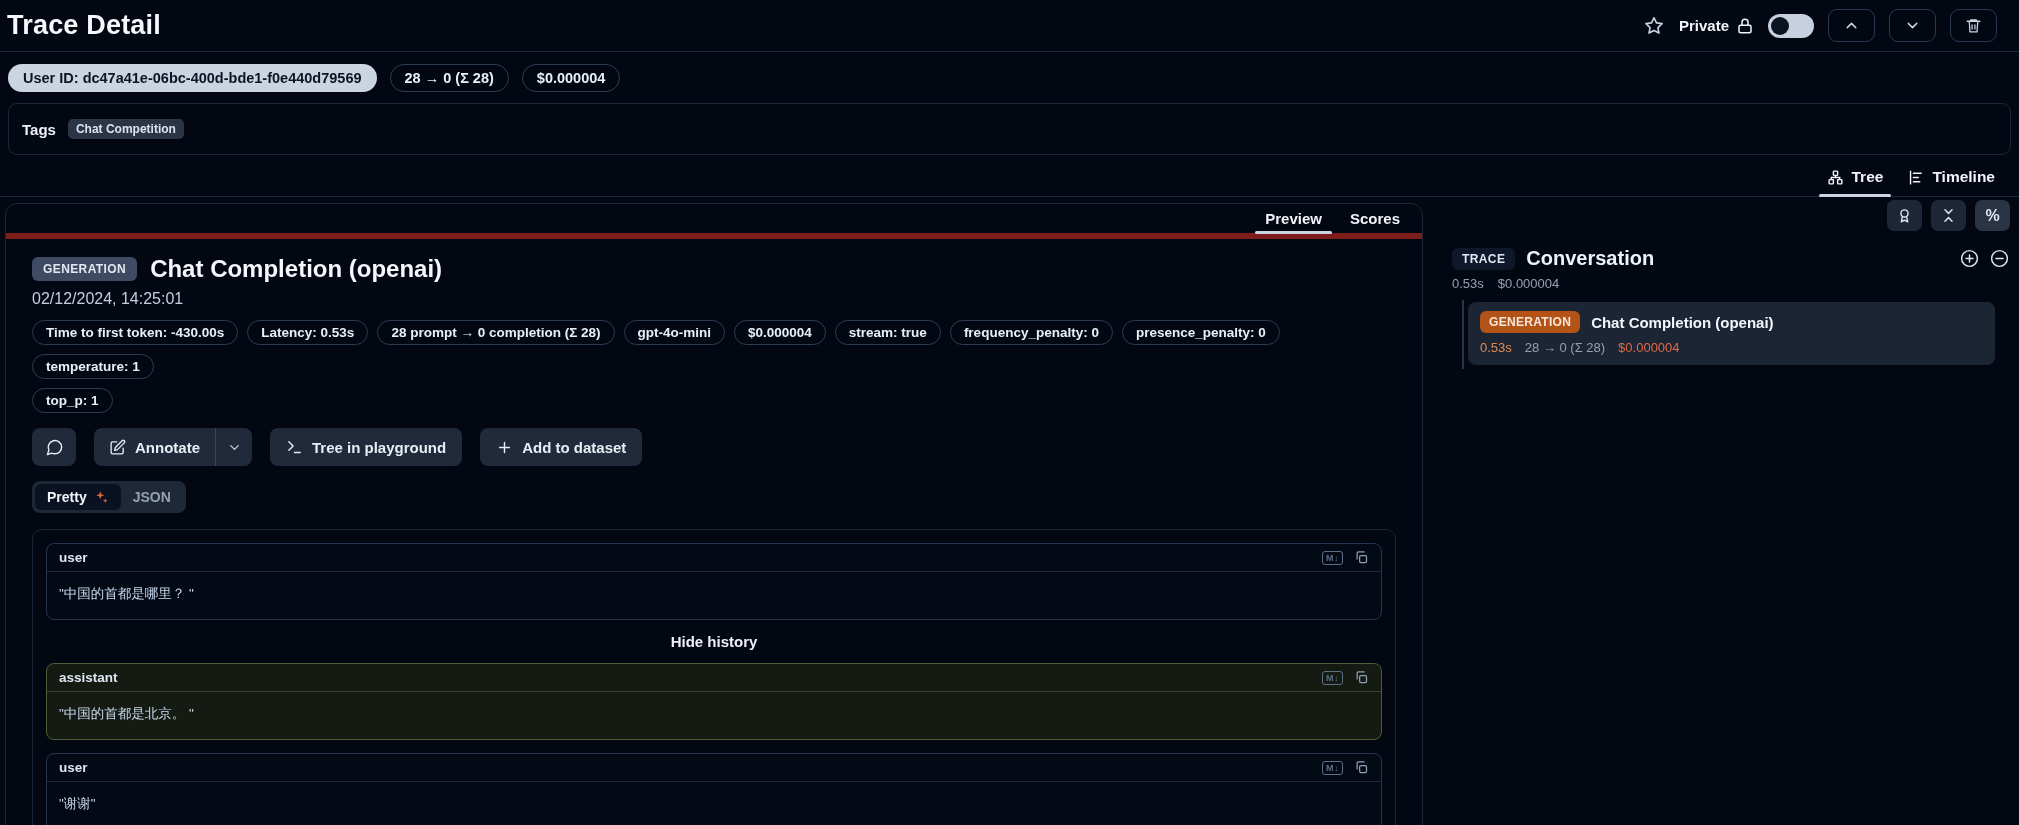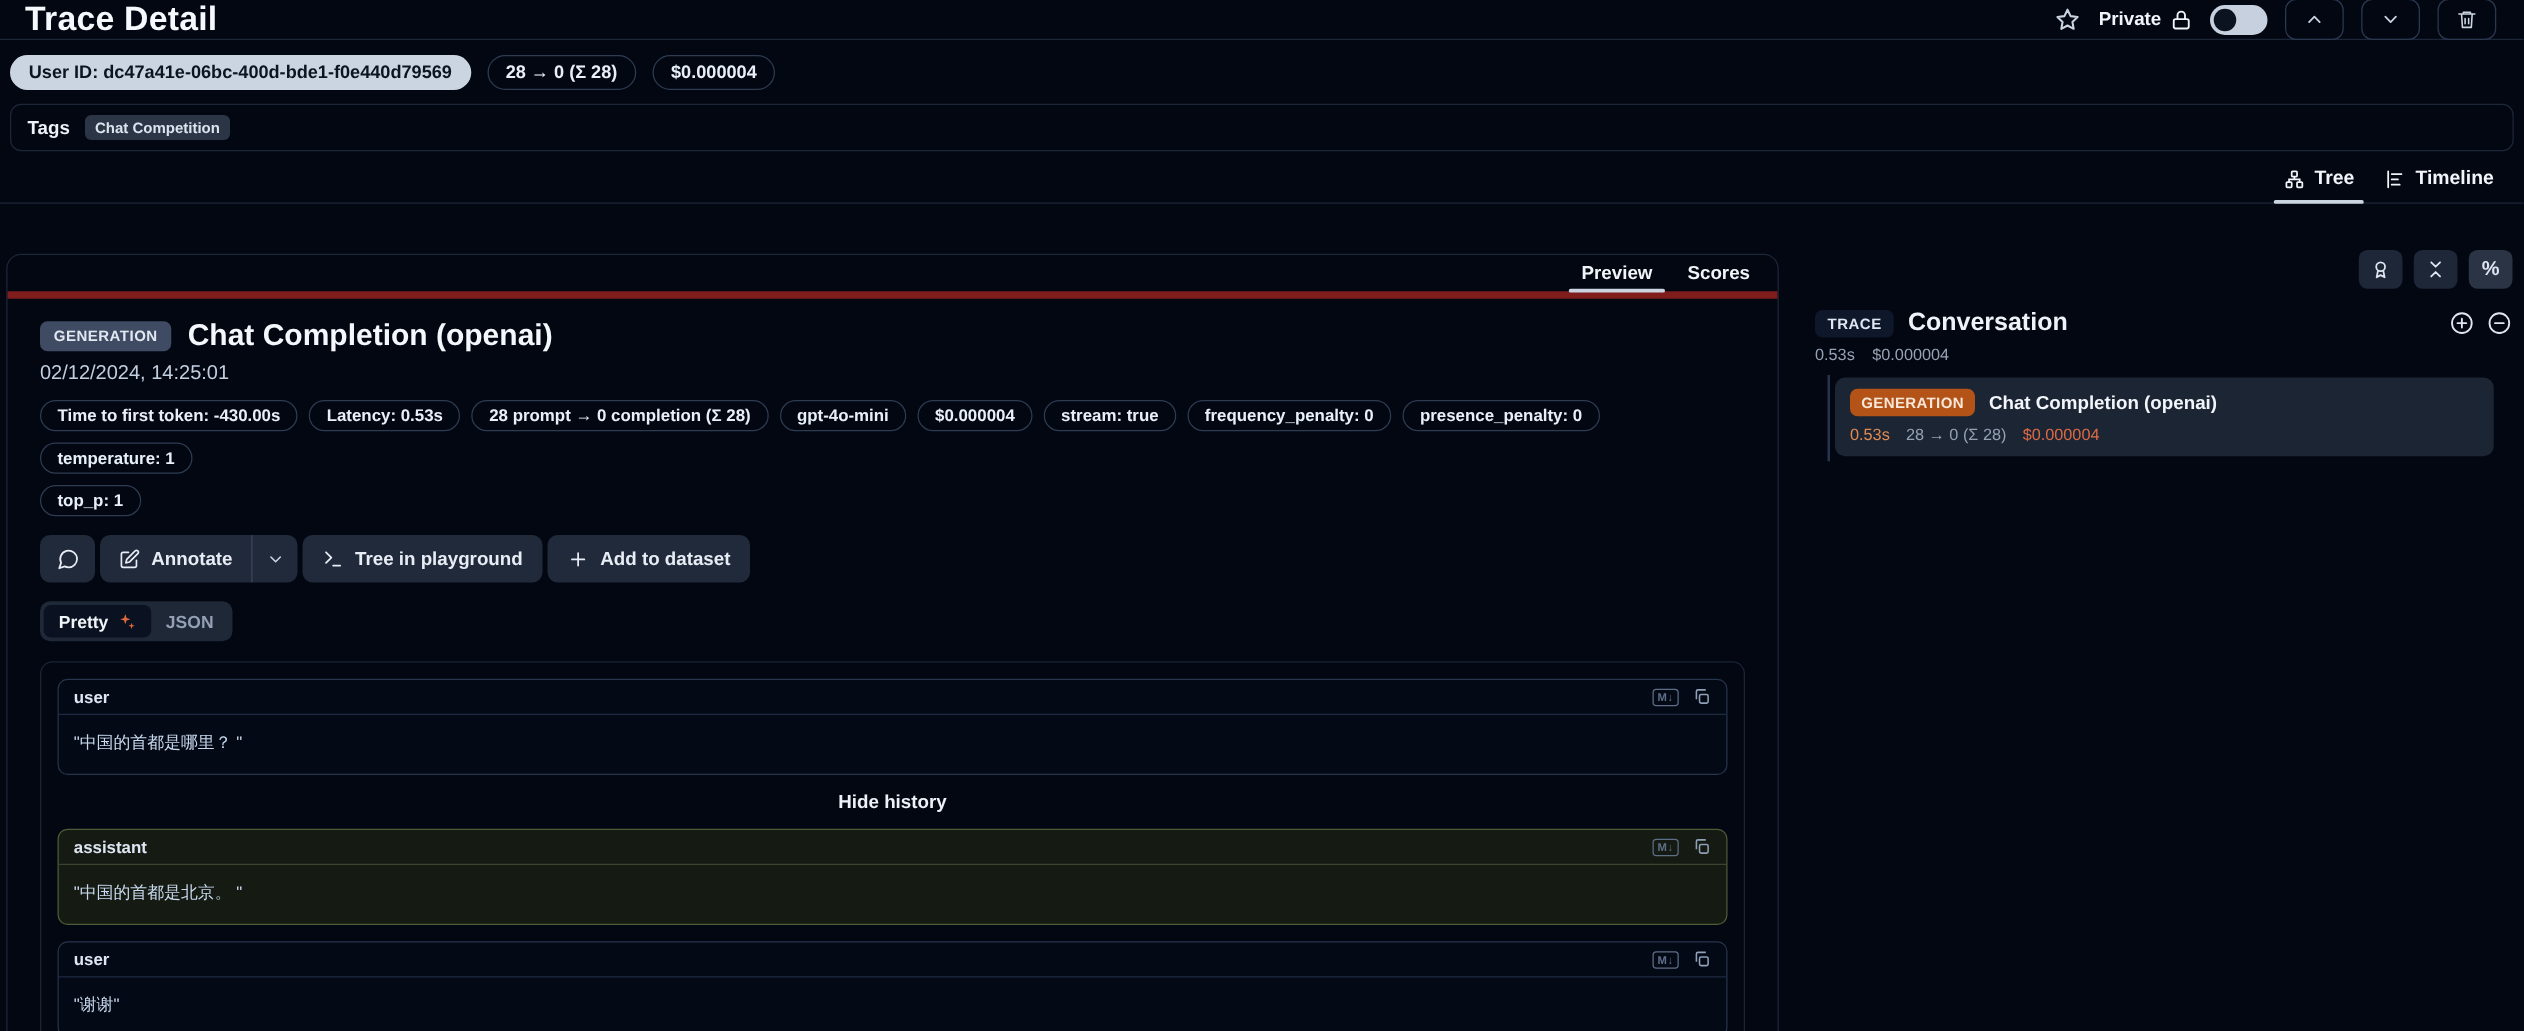--- a/index.html
+++ b/index.html
@@ -6,40 +6,40 @@
   html,body { width:2019px; height:825px; overflow:hidden; }
   body {
     background:#030712;
     color:#e7edf6;
     font-family:"Liberation Sans","DejaVu Sans",sans-serif;
     position:relative;
   }
   svg { display:block; }
 
   
-  .header { height:32px; display:flex; align-items:center; justify-content:space-between;
-            padding:0 22px 0 20px; border-bottom:1px solid #1c2638; }
+  .header { height:52px; display:flex; align-items:center; justify-content:space-between;
+            padding:0 22px 0 7px; border-bottom:1px solid #1c2638; }
   .page-title { font-size:27px; font-weight:700; color:#f5f8fc; letter-spacing:.2px; }
   .header-actions { display:flex; align-items:center; gap:14px; }
   .icon-plain { color:#cbd5e1; display:flex; align-items:center; }
   .private-wrap { display:flex; align-items:center; gap:7px; color:#f1f5f9; font-size:15px; font-weight:700; }
   .toggle { width:46px; height:24px; border-radius:12px; background:#c6d0de; position:relative; cursor:pointer; }
   .toggle .knob { position:absolute; left:3px; top:3px; width:18px; height:18px; border-radius:50%; background:#0b1220; }
   .sq-btn { width:47px; height:33px; border:1px solid #2a3850; border-radius:9px; background:transparent;
             display:flex; align-items:center; justify-content:center; color:#cbd5e1; cursor:pointer; }
 
   
   .badges-row { display:flex; align-items:center; gap:13px; padding:12px 8px 0 8px; }
   .pill-light { background:#cbd5e1; color:#0b1423; font-size:14.5px; font-weight:700;
                 padding:6px 15px; border-radius:999px; white-space:nowrap; }
   .pill-outline { border:1px solid #2e3c52; color:#e9eff8; font-size:14.5px; font-weight:700;
                   padding:5px 14px; border-radius:999px; white-space:nowrap; }
 
   
-  .tags-box { margin:11px 8px 0 8px; border:1px solid #1c2638; border-radius:9px; height:38px;
+  .tags-box { margin:11px 8px 0 8px; border:1px solid #1c2638; border-radius:9px; height:52px;
               display:flex; align-items:center; padding:0 13px; gap:12px; }
   .tags-label { font-size:15px; font-weight:700; color:#eef2f8; }
   .tag-chip { background:#2b3546; color:#dbe3ef; font-size:12px; font-weight:700;
               padding:3px 8px; border-radius:5px; }
 
   
   .view-tabs { display:flex; justify-content:flex-end; padding-right:12px; border-bottom:1px solid #1c2638; margin-top:5px; }
   .view-tab { position:relative; display:flex; align-items:center; gap:8px; padding:8px 12px 10px 12px;
               font-size:15.5px; font-weight:700; color:#f1f5f9; cursor:pointer; }
   .view-tab .tab-underline { position:absolute; left:4px; right:4px; bottom:-1px; height:3px;
@@ -62,21 +62,21 @@
   .type-badge { background:#3f4b63; color:#e2e8f2; font-size:12px; font-weight:700;
                 letter-spacing:.4px; padding:5px 11px; border-radius:6px; }
   .gen-title { font-size:24px; font-weight:700; color:#f4f7fb; }
   .gen-date { margin-top:7px; font-size:16px; color:#c3cfdf; }
 
   .pill-row { margin-top:12px; display:flex; flex-wrap:wrap; gap:9px; }
   .pill-row.second { margin-top:9px; }
   .meta-pill { border:1px solid #2e3c52; color:#e9eff8; font-size:13.5px; font-weight:700;
                padding:4px 13px; border-radius:999px; white-space:nowrap; }
 
-  .actions-row { margin-top:15px; display:flex; align-items:flex-start; gap:4px; }
+  .actions-row { margin-top:15px; display:flex; align-items:flex-start; gap:18px; }
   .act-btn { height:38px; background:#202a3b; border:none; border-radius:8px; color:#e8edf5;
              display:flex; align-items:center; gap:9px; padding:0 16px; font-size:15px;
              font-weight:700; cursor:pointer; font-family:inherit; }
   .act-icon-only { width:44px; padding:0; justify-content:center; }
   .split-btn { display:flex; align-items:stretch; background:#202a3b; border-radius:8px; overflow:hidden; height:38px; }
   .split-main { display:flex; align-items:center; gap:9px; padding:0 15px; font-size:15px; font-weight:700; color:#e8edf5; cursor:pointer; }
   .split-divider { width:1px; background:#3a4659; margin:0; }
   .split-caret { width:36px; display:flex; align-items:center; justify-content:center; color:#cbd5e1; cursor:pointer; }
 
   .fmt-toggle { margin-top:15px; display:inline-flex; background:#1f2836; border-radius:8px; padding:3px; }

